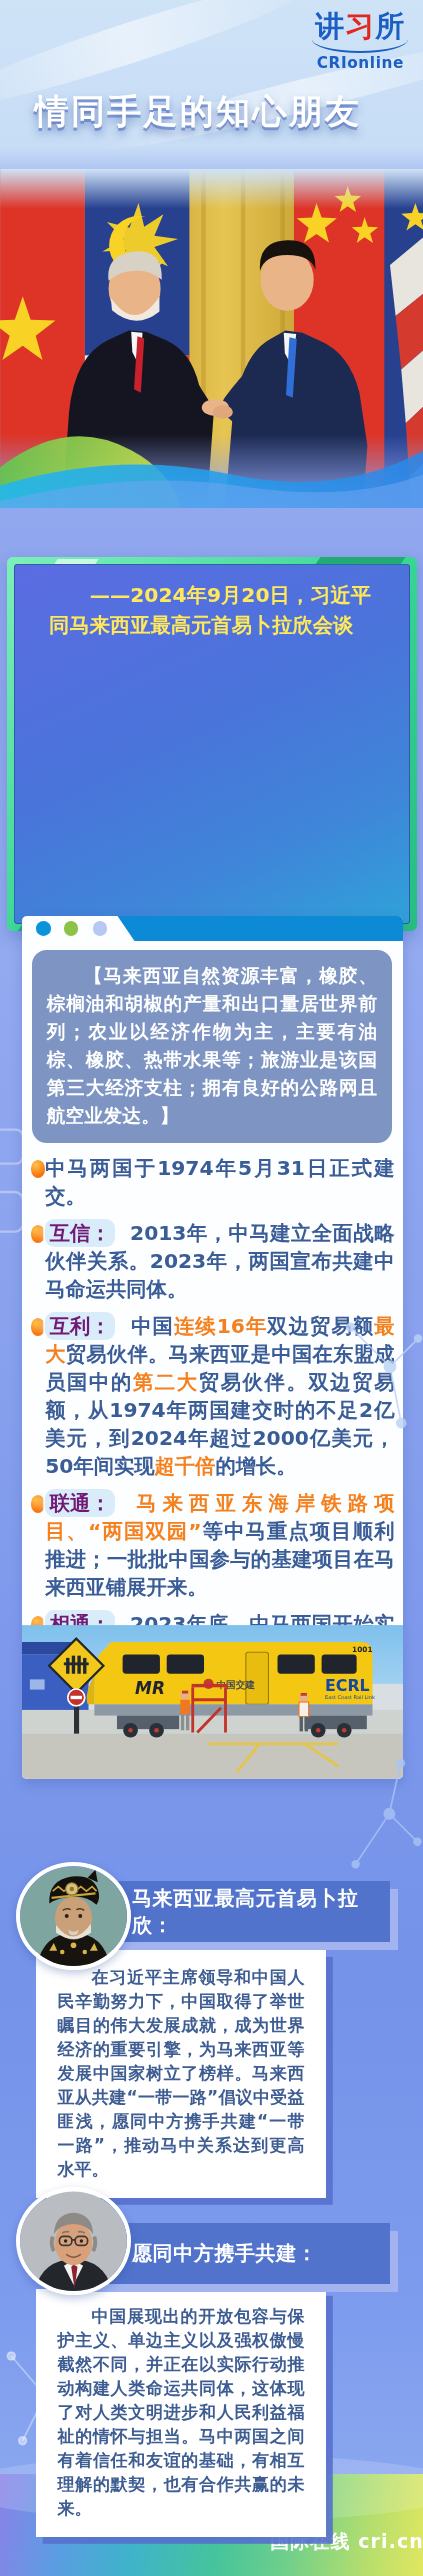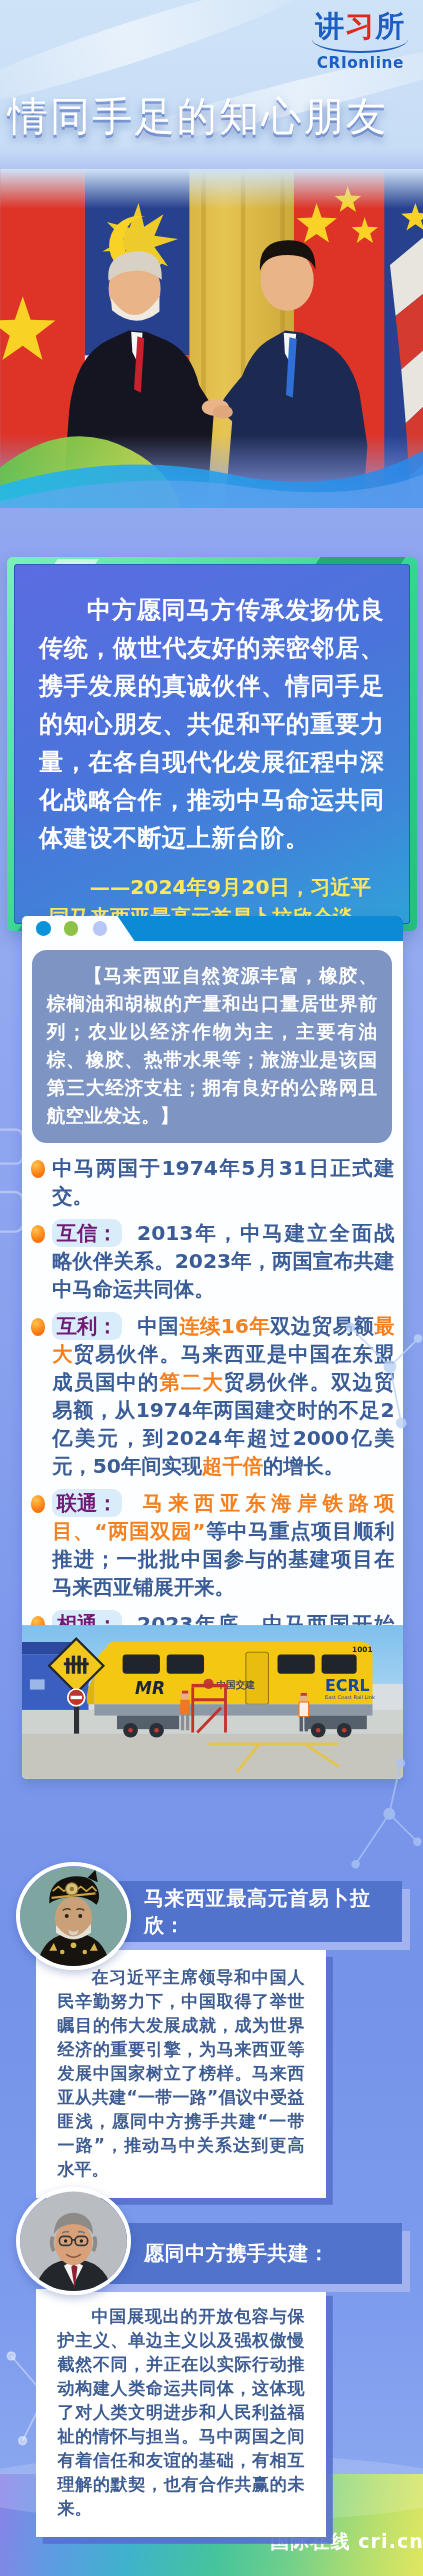--- a/index.html
+++ b/index.html
@@ -11,21 +11,21 @@
   .streak{position:absolute;background:linear-gradient(90deg,rgba(255,255,255,0) 0%,rgba(255,255,255,.55) 50%,rgba(255,255,255,0) 100%);
           transform:rotate(-18deg);border-radius:50%;}
   #streak1{left:-68px;top:22.6px;width:395px;height:40px;}
   #streak2{left:90px;top:79px;width:429px;height:32px;transform:rotate(-14deg);}
   .brand{position:absolute;right:10.2px;top:12.4px;width:107px;text-align:center;}
   .brand-chars{font-size:29px;font-weight:900;line-height:1;letter-spacing:1.1px;}
   .brand-chars .b{color:#1b5ec4;} .brand-chars .r{color:#e2281e;}
   .brand-swoosh{width:96px;height:14.7px;margin:-3.4px auto 0;border-bottom:2.8px solid #1b5ec4;border-radius:0 0 51px 51px/0 0 14.7px 14.7px;}
   .brand-sub{margin-top:1.1px;font-size:15.3px;font-weight:900;color:#1b5ec4;letter-spacing:0.6px;}
   .page-title{position:absolute;left:0;top:89px;width:396px;text-align:center;color:#fff;
-      font-size:40px;font-weight:400;letter-spacing:2.3px;
+      font-size:34px;font-weight:700;letter-spacing:2.3px;
       text-shadow:0 3.4px 0 rgba(74,106,190,.55),0 5.6px 9px rgba(38,70,150,.5);}
   
   .hero{position:absolute;left:0;top:169px;width:424px;height:339px;}
   
   .qbox{position:absolute;left:6.8px;top:557px;width:410px;height:374px;
         background:linear-gradient(135deg,#7df0b8,#35d492 55%,#27bd80);border-radius:5.6px;
         box-shadow:0 5.6px 13.6px rgba(40,80,160,.25);}
   .qbox-inner{position:absolute;left:7.3px;top:7.3px;right:7.3px;bottom:7.3px;border-radius:3.4px;
         border:1.1px solid rgba(28,44,122,.45);
         background:linear-gradient(155deg,#5b6ce2 0%,#4a74da 45%,#3f86d9 75%,#2fa2d9 100%);}
@@ -43,34 +43,34 @@
         border-radius:5px;overflow:hidden;box-shadow:0 4.5px 11.3px rgba(50,80,160,.25);}
   .card-topbar{position:relative;height:25px;background:#0d8ad6;}
   .card-tab{position:absolute;left:0;top:0;width:113px;height:25px;background:#fdfeff;
         clip-path:polygon(0 0,96px 0,113px 25px,0 25px);}
   .dot{position:absolute;top:5.1px;width:14.7px;height:14.7px;border-radius:50%;}
   #dot1{left:14.7px;background:#0a93da;} #dot2{left:42px;background:#8cc246;} #dot3{left:71px;background:#b7c7f6;}
   .intro-box{margin:9px auto 0;width:360px;border-radius:14.7px;background:#7e95c3;color:#fff;
         font-size:18.6px;font-weight:900;line-height:28px;padding:12.4px 14.7px;text-indent:2em;
         text-align:justify;letter-spacing:0.3px;}
   .bullets{margin:11.3px 8px 0 9px;padding:0;list-style:none;}
-  .bullet{display:flex;gap:7px;margin-bottom:9px;}
+  .bullet{display:flex;gap:0;margin-bottom:9px;}
   .bullet-dot{flex:0 0 auto;width:14.7px;height:18px;margin-top:5.6px;border-radius:50%;
         background:radial-gradient(circle at 35% 28%,#ffc24a,#f8710c 72%);}
   .bullet-content{color:#3a5d97;font-size:20.3px;font-weight:800;line-height:28px;text-align:justify;}
   .bullet-content .hl{color:#f5801e;}
   .bullet-badge{display:inline-block;background:#d9ecfa;color:#701a75;font-weight:900;
         border-radius:9px;padding:0 4.5px;margin-right:15px;
         box-shadow:0 0 0 1.7px rgba(255,255,255,.9),0 0 8px rgba(255,255,255,.95);}
   .train{position:absolute;left:0;bottom:0;width:381px;height:154px;}
   
   .avatar{position:absolute;left:16px;width:115px;height:108px;border-radius:50%;
         border:4px solid #ffffff;overflow:hidden;z-index:5;box-shadow:0 3.4px 8px rgba(40,70,150,.3);}
   #avatar1{top:1862px;} #avatar2{top:2187px;}
-  .namebox{position:absolute;left:85px;width:317px;height:47px;z-index:4;}
+  .namebox{position:absolute;left:73px;width:317px;height:47px;z-index:4;}
   #namebox1{top:1881px;} #namebox2{top:2223px;}
   .namebox .shadow{position:absolute;left:8px;top:8px;width:317px;height:61px;background:#a2b3f0;}
   .namebox .face{position:absolute;left:0;top:0;width:317px;height:61px;background:#5173cc;
         display:flex;align-items:center;padding-left:59px;}
   .namebox .face span{color:#fff;font-size:20px;font-weight:900;letter-spacing:0.6px;}
   .pquote{position:absolute;left:36px;width:290px;background:#ffffff;z-index:3;
         box-shadow:6.8px 6.8px 0 rgba(86,112,204,.9);}
   #pquote1{top:1950px;} #pquote2{top:2289px;}
   .pquote p{margin:0;padding:14.7px 21.5px 17px;color:#3e5d92;font-size:17px;font-weight:700;
         line-height:24px;text-indent:2em;text-align:justify;}
@@ -201,21 +201,20 @@
       <path d="M0,528 Q120,436 232,498 Q300,534 322,600 L0,600 Z" fill="url(#greenw)" opacity=".9"></path>
       <path d="M0,560 Q210,498 405,540 Q600,582 750,498 L750,600 L0,600 Z" fill="url(#cyanw)" opacity=".88"></path>
       <path d="M0,588 Q230,532 430,562 Q620,590 750,540 L750,600 L0,600 Z" fill="#6fa6f0" opacity=".55"></path>
     </svg>
   </div>
 
   <div class="qbox">
     <div class="q-accent" id="qa3"></div>
     <div class="q-accent" id="qa4"></div>
     <div class="qbox-inner">
-      <div class="q-text">中方愿同马方传承发扬优良传统，做世代友好的亲密邻居、携手发展的真诚伙伴、情同手足的知心朋友、共促和平的重要力量，在各自现代化发展征程中深化战略合作，推动中马命运共同体建设不断迈上新台阶。</div>
       <div class="q-attr">——2024年9月20日，习近平同马来西亚最高元首易卜拉欣会谈</div>
     </div>
     <div class="q-accent" id="qa1"></div>
     <div class="q-accent" id="qa2"></div>
   </div>
 
   <div class="card">
     <div class="card-topbar">
       <div class="card-tab"></div>
       <div class="dot" id="dot1"></div>

